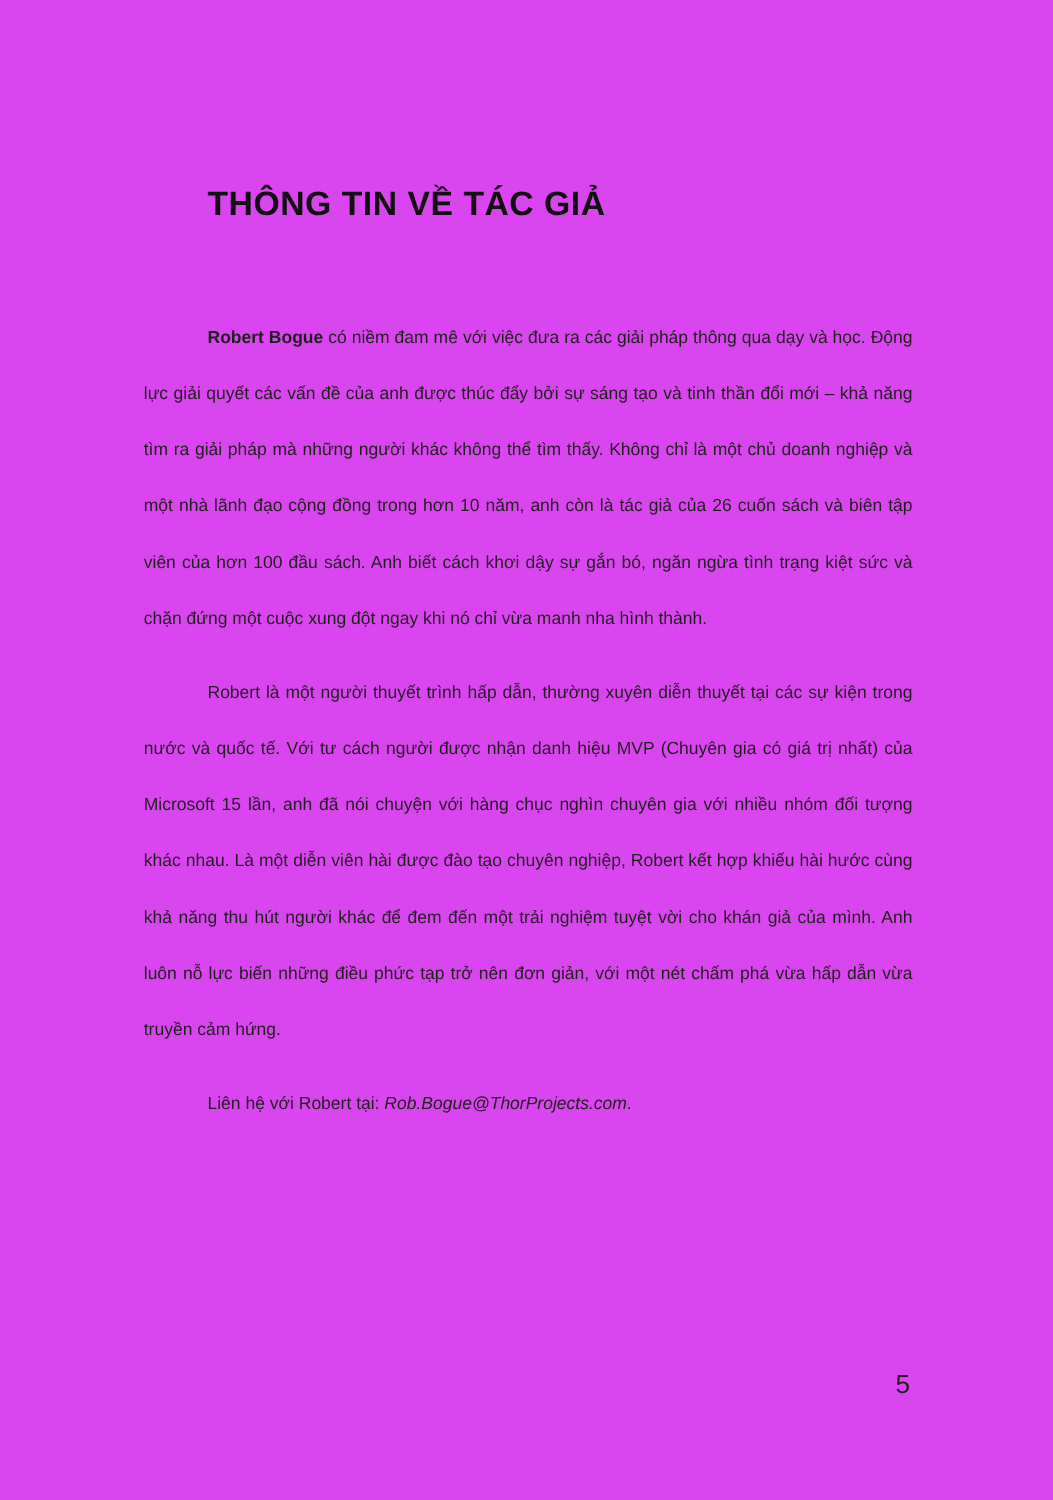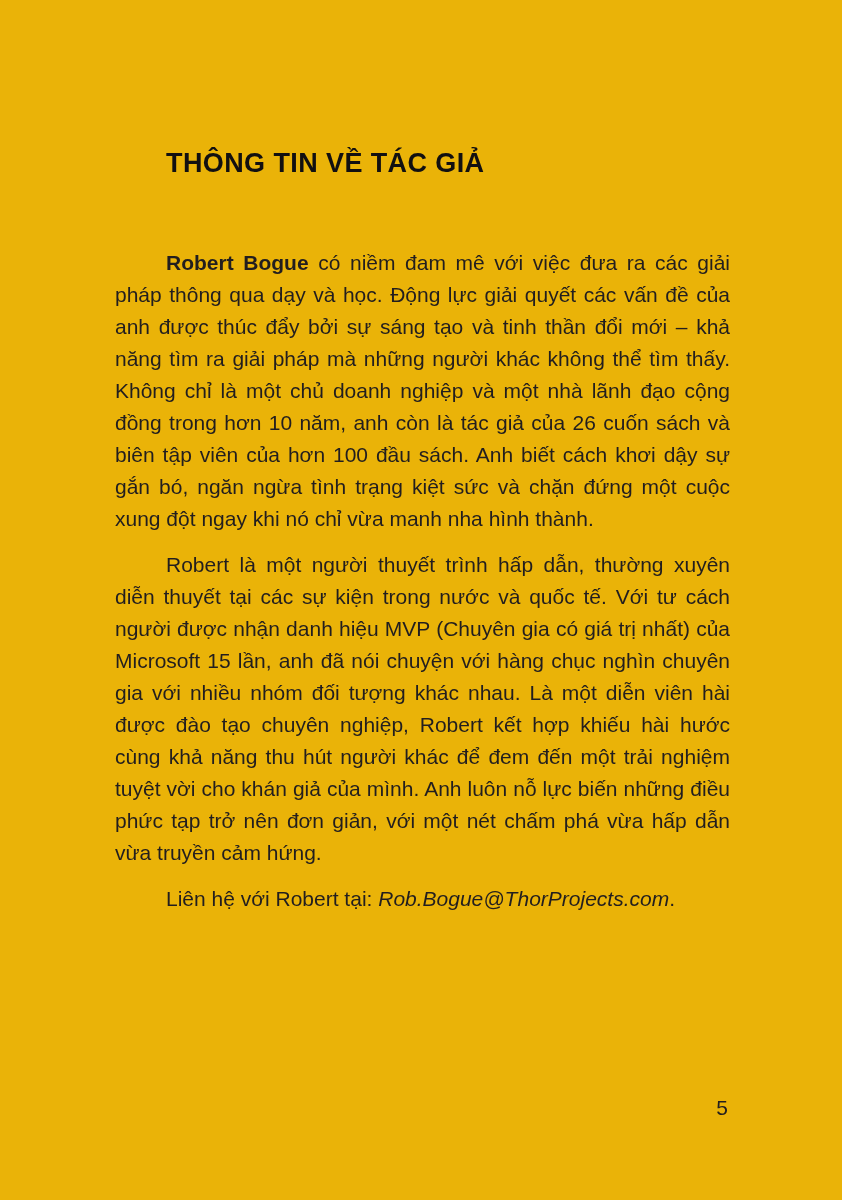--- a/index.html
+++ b/index.html
@@ -4,37 +4,37 @@
 <style>
   html, body {
     margin: 0;
     padding: 0;
     background: #ffffff;
   }
   .page {
     position: relative;
     width: 842px;
     height: 1200px;
-    background: #eab308;
+    background: #d946ef;
     box-sizing: border-box;
     padding: 148px 112px 0 115px;
     font-family: "Liberation Sans", "DejaVu Sans", sans-serif;
     color: #221e1f;
     overflow: hidden;
   }
   .title {
     font-size: 27px;
     font-weight: 700;
     letter-spacing: 0.4px;
     color: #121011;
     margin: 0 0 68px 51px;
   }
   .para {
-    font-size: 21px;
-    line-height: 32px;
+    font-size: 14px;
+    line-height: 45px;
     text-align: justify;
     text-indent: 51px;
     margin: 0 0 14px 0;
   }
   .para .b {
     font-weight: 700;
   }
   .para .i {
     font-style: italic;
   }

